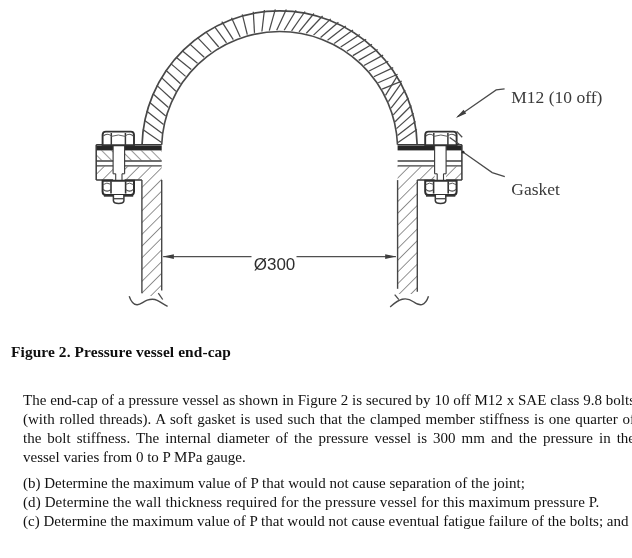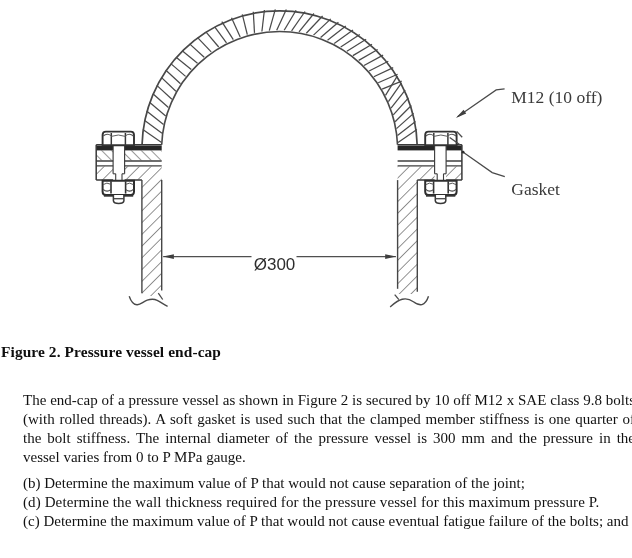--- a/index.html
+++ b/index.html
@@ -1,17 +1,17 @@
 <!DOCTYPE html>
 <html><head>
 <meta charset="utf-8">
 <style>
 html,body { margin:0; padding:0; background:#ffffff; width:632px; height:558px; overflow:hidden; -webkit-font-smoothing:antialiased; }
 #page { position:relative; width:632px; height:558px; font-family:"Liberation Serif", serif; transform:translateZ(0); -webkit-font-smoothing:antialiased; }
-#cap { position:absolute; left:1px; top:343.6px; font-weight:bold; font-size:15.4px; line-height:1; color:#0e0e0e; letter-spacing:0.1px; }
+#cap { position:absolute; left:11px; top:343.6px; font-weight:bold; font-size:15.4px; line-height:1; color:#0e0e0e; letter-spacing:0.1px; }
 #body { position:absolute; left:23px; top:390.6px; width:612px; font-size:15px; line-height:19px; color:#121212; text-align:justify; }
 #body p { margin:0; padding:0; }
 #body p.gap { margin-top:7.3px; }
 </style>
 </head>
 <body>
 <div id="page">
 <svg width="632" height="385" viewBox="0 0 632 385" style="position:absolute;left:0;top:0">
 <defs>
 <pattern id="patA" width="7" height="7" patternUnits="userSpaceOnUse" patternTransform="rotate(-45)">

